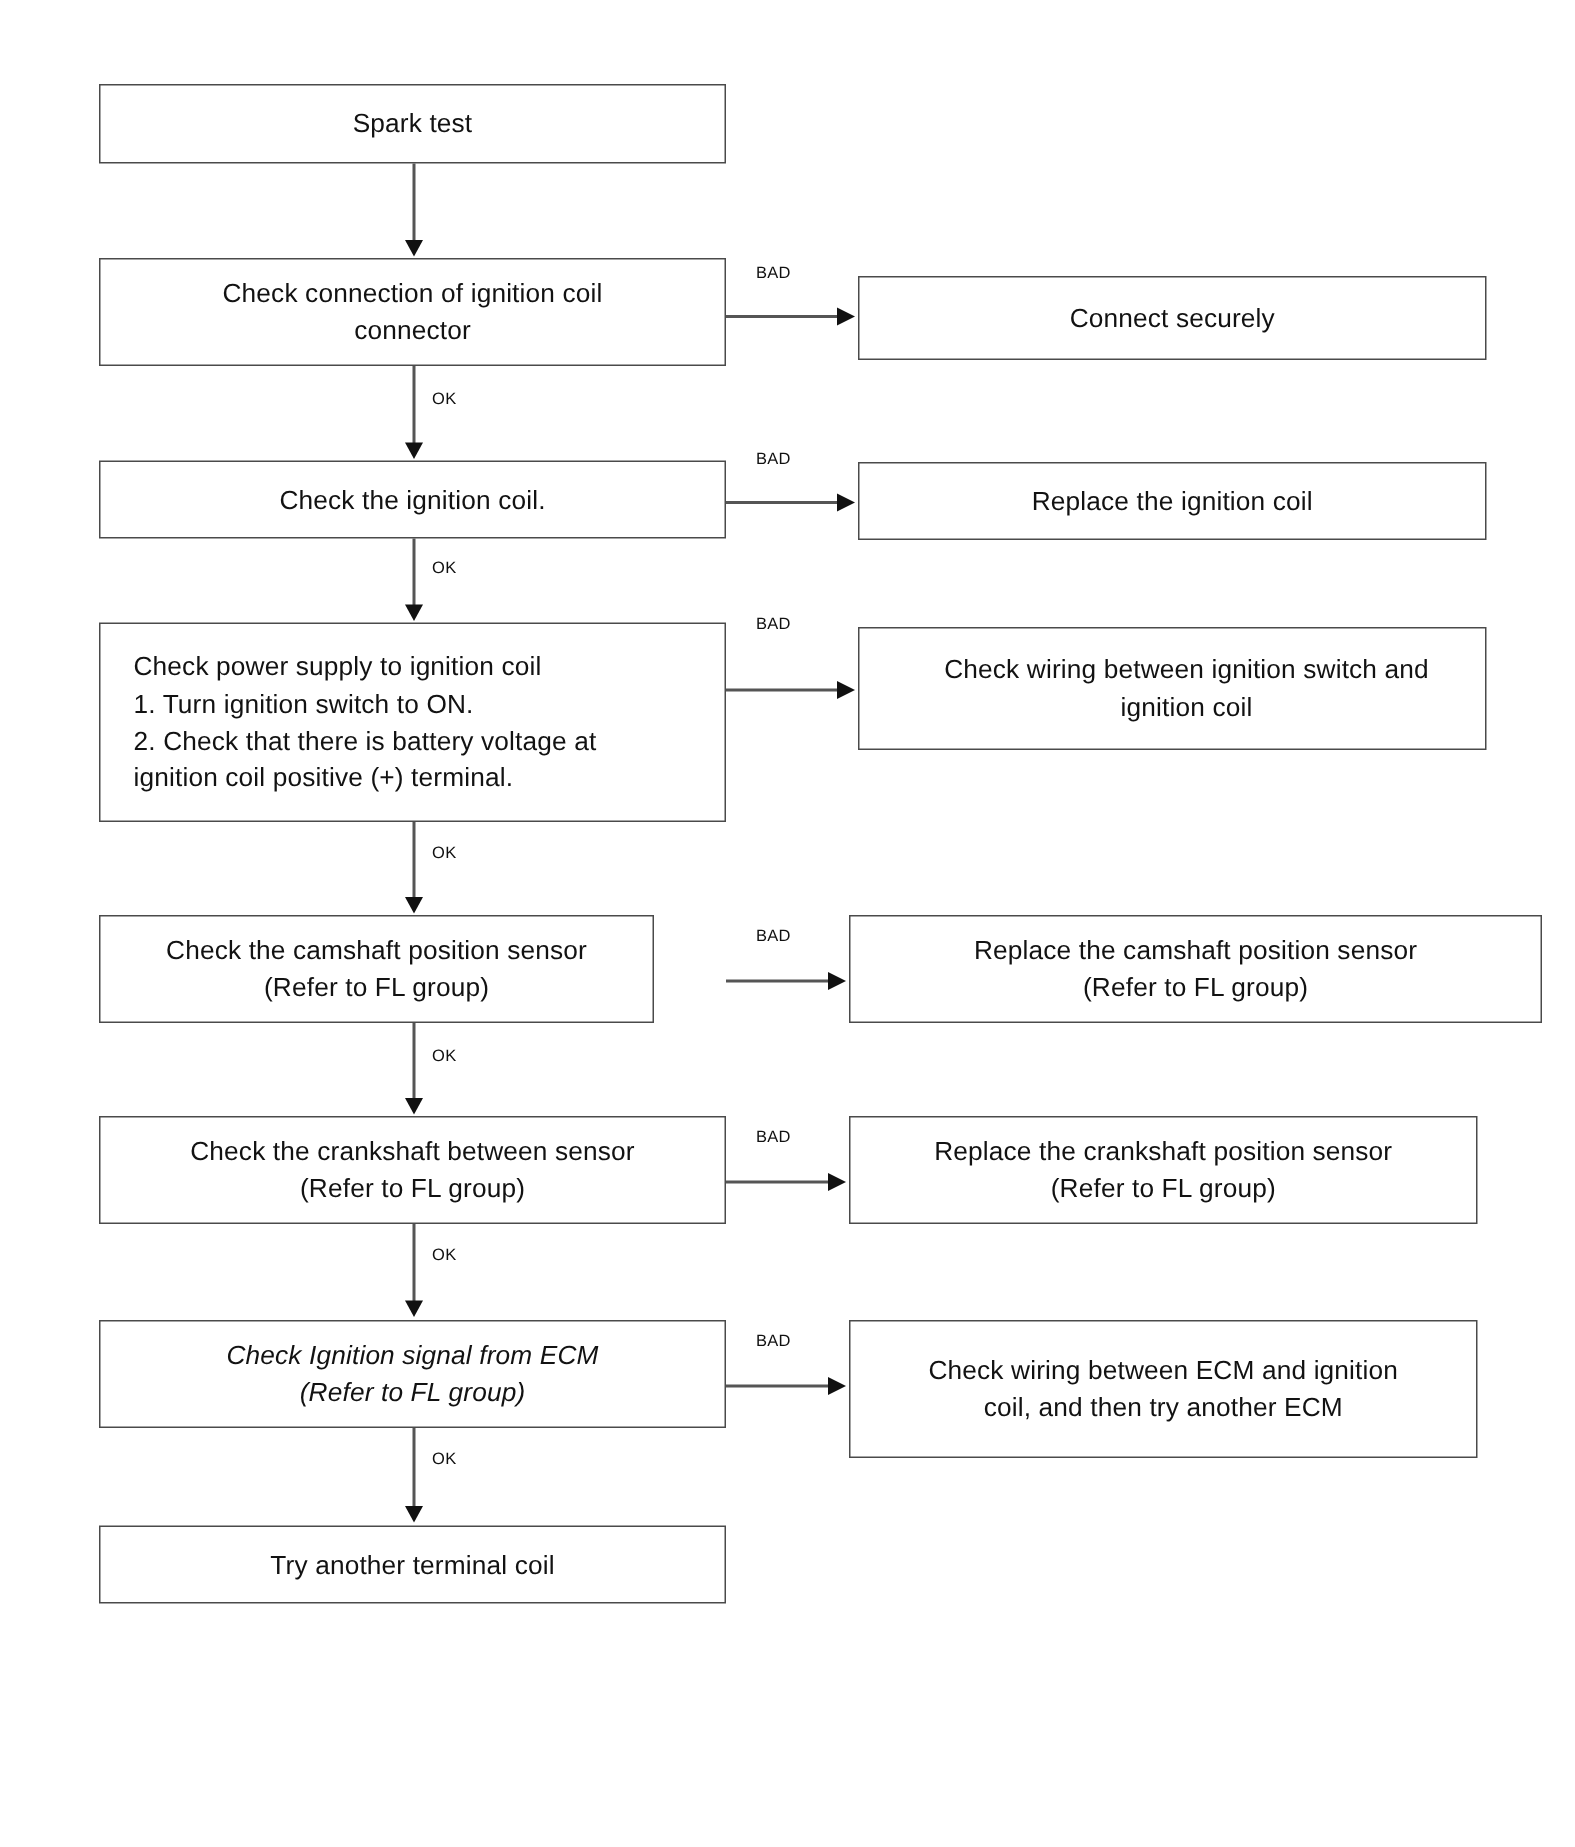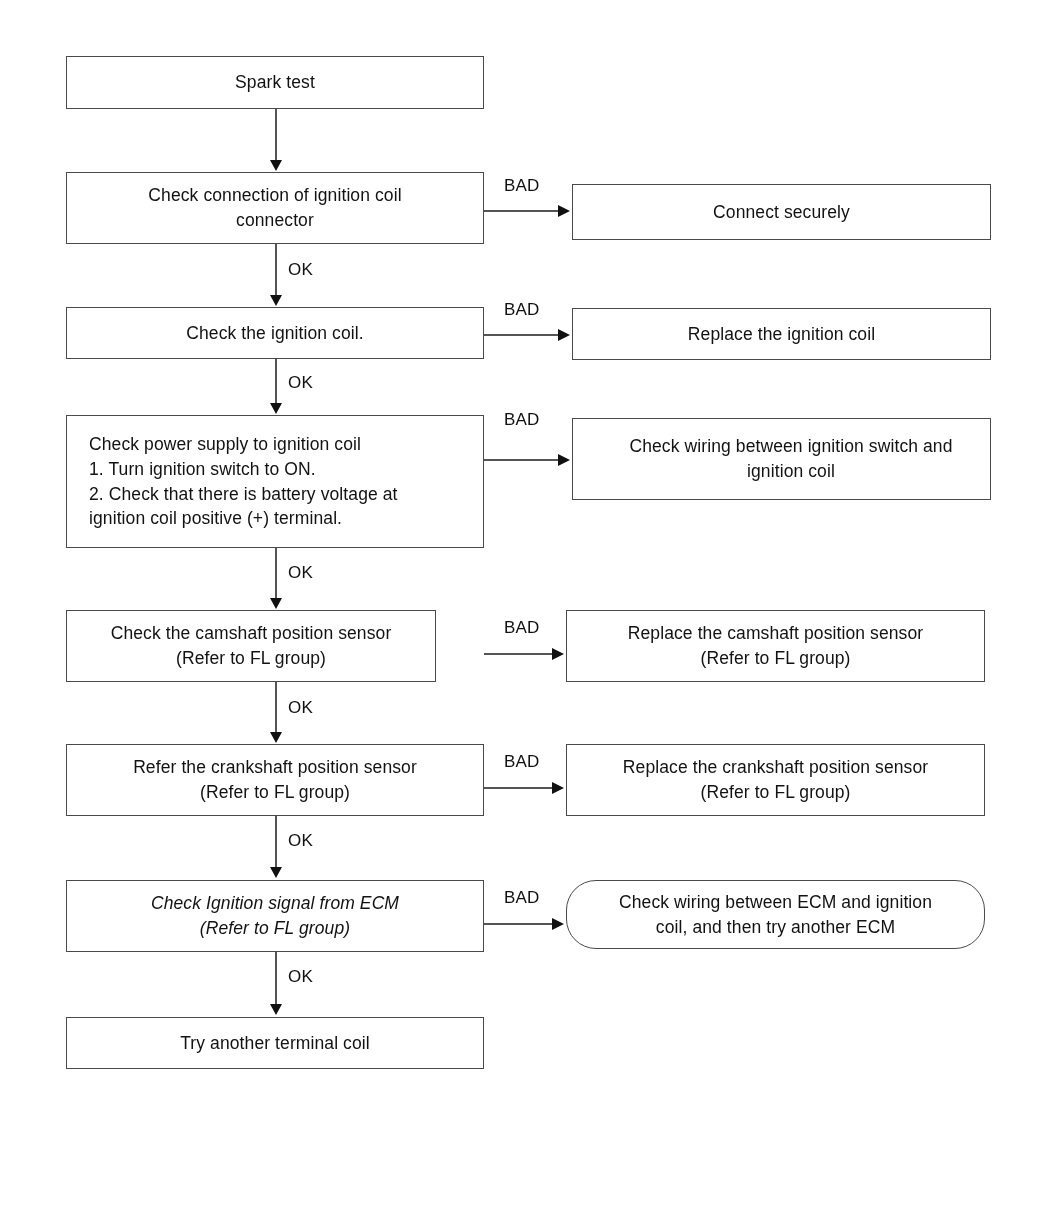--- a/index.html
+++ b/index.html
@@ -67,21 +67,21 @@
   .arrow-right {
     position: absolute;
     width: 0;
     height: 0;
     border-top: 6px solid transparent;
     border-bottom: 6px solid transparent;
     border-left: 12px solid #111111;
   }
   .edge-label {
     position: absolute;
-    font-size: 17px;
+    font-size: 11px;
     color: #111111;
     white-space: nowrap;
     letter-spacing: 0.2px;
   }
 </style>
 </head>
 <body>
 
 <div id="canvas">
 
@@ -104,21 +104,21 @@
 2. Check that there is battery voltage at
     ignition coil positive (+) terminal.</span>
   </div>
 
   <div class="node" style="left:66px; top:610px; width:370px; height:72px;">
     <span class="txt">Check the camshaft position sensor
 (Refer to FL group)</span>
   </div>
 
   <div class="node" style="left:66px; top:744px; width:418px; height:72px;">
-    <span class="txt">Refer the crankshaft position sensor
+    <span class="txt">Check the crankshaft between sensor
 (Refer to FL group)</span>
   </div>
 
   <div class="node" style="left:66px; top:880px; width:418px; height:72px;font-style:italic;">
     <span class="txt">Check Ignition signal from ECM
 (Refer to FL group)</span>
   </div>
 
   <div class="node" style="left:66px; top:1017px; width:418px; height:52px;">
     <span class="txt">Try another terminal coil</span>
@@ -130,31 +130,31 @@
 
   <div class="node" style="left:572px; top:184px; width:419px; height:56px;">
     <span class="txt">Connect securely</span>
   </div>
 
   <div class="node" style="left:572px; top:418px; width:419px; height:82px;padding-left:29px;">
     <span class="txt">Check wiring between ignition switch and
 ignition coil</span>
   </div>
 
-  <div class="node" style="left:566px; top:610px; width:419px; height:72px;align-items:center;">
+  <div class="node" style="left:566px; top:610px; width:462px; height:72px;align-items:center;">
     <span class="txt">Replace the camshaft position sensor
 (Refer to FL group)</span>
   </div>
 
   <div class="node" style="left:566px; top:744px; width:419px; height:72px;">
     <span class="txt">Replace the crankshaft position sensor
 (Refer to FL group)</span>
   </div>
 
-  <div class="node" style="left:566px; top:880px; width:419px; height:69px;border-radius:30px;">
+  <div class="node" style="left:566px; top:880px; width:419px; height:92px;">
     <span class="txt">Check wiring between ECM and ignition
 coil, and then try another ECM</span>
   </div>
 
   <div class="vline" style="left:275px; top:109px; height:52px;"></div>
   <div class="arrow-down" style="left:270px; top:160px;"></div>
 
   <div class="vline" style="left:275px; top:244px; height:52px;"></div>
   <div class="arrow-down" style="left:270px; top:295px;"></div>
   <div class="edge-label" style="left:288px; top:260px;">OK</div>

